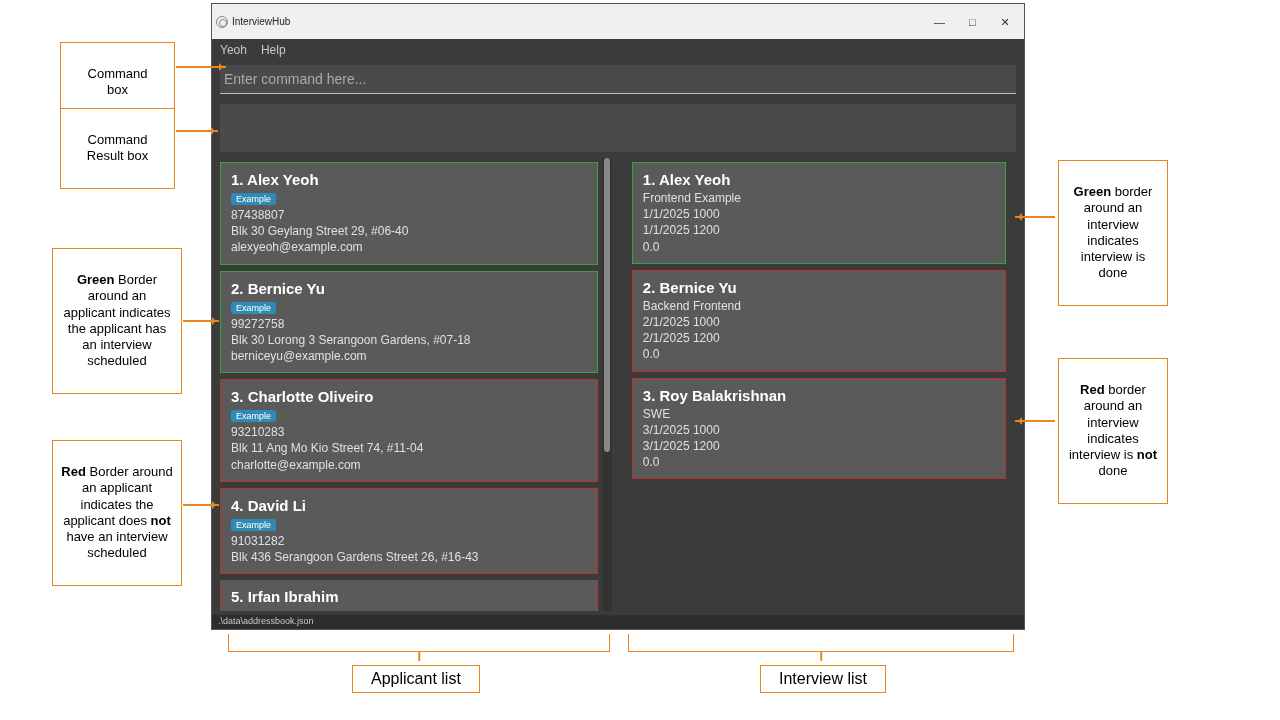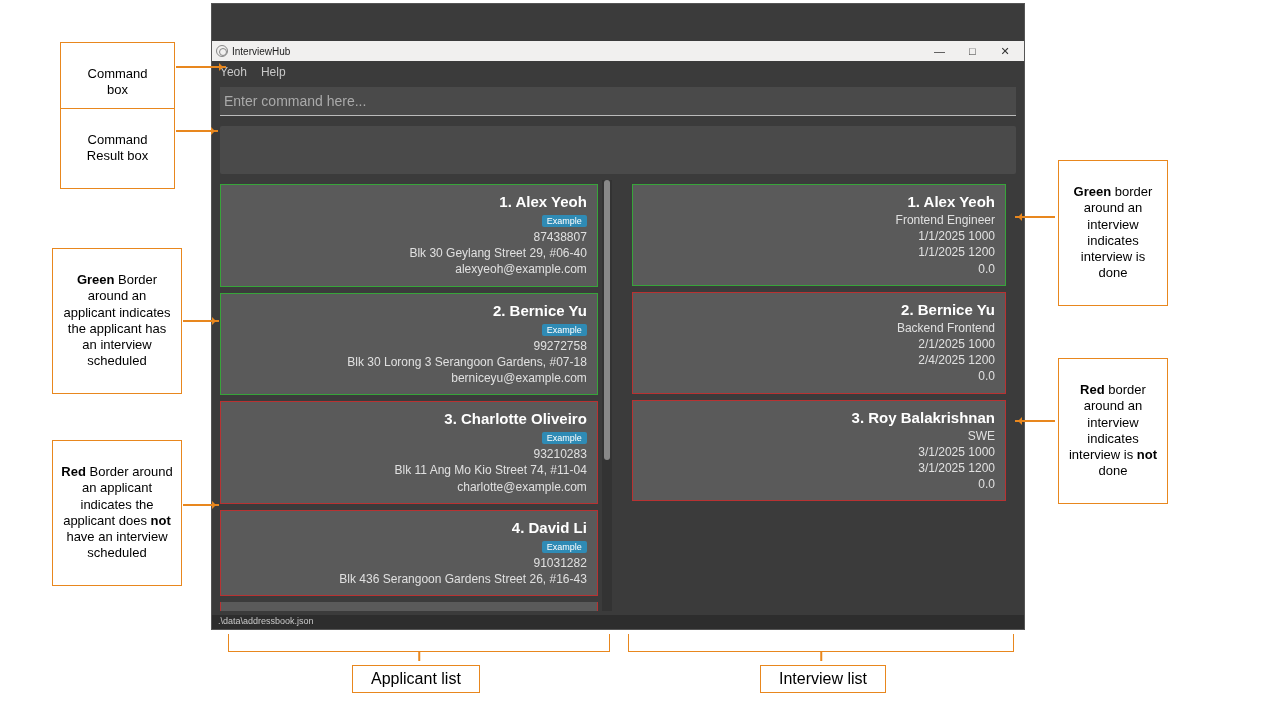--- a/index.html
+++ b/index.html
@@ -20,28 +20,27 @@
     left: 212px;
     top: 4px;
     width: 812px;
     height: 625px;
     background: #3b3b3b;
     box-shadow: 0 0 0 1px #555;
     display: flex;
     flex-direction: column;
   }
   .titlebar {
-    height: 20px;
+    height: 35px;
     background: #f1f0ef;
     display: flex;
     align-items: center;
     padding: 0 4px;
     font-size: 10px;
     color: #222;
-    margin-top: 37px;
   }
   .titlebar .icon { width:12px;height:12px;border:1px solid #888;border-radius:50%;margin-right:4px;display:inline-block;position:relative;}
   .titlebar .icon:before{content:"";position:absolute;left:2px;top:2px;width:6px;height:6px;border:1px solid #888;border-radius:50%;}
   .titlebar .spacer{flex:1;}
   .winbtns span{display:inline-block;width:30px;text-align:center;font-size:11px;line-height:18px;color:#333;}
   .menubar {
     height: 22px;
     background: #3b3b3b;
     color: #c8c8c8;
     font-size: 12px;
@@ -66,21 +65,20 @@
     height:48px;
     background:#4a4a4a;
     border-radius:2px;
   }
   .lists {
     flex:1;
     display:flex;
     gap:20px;
     padding:0 8px 4px 8px;
     overflow:hidden;
-    text-align:right;
   }
   .list-col {
     flex:1;
     background:#3b3b3b;
     overflow-y:hidden;
     position:relative;
   }
   .list-col.left {flex:1.02;}
   .list-col .scroll {
     position:absolute;right:0;top:0;width:10px;height:100%;
@@ -179,30 +177,30 @@
         <div class="card red partial">
           <div class="title">5.  Irfan Ibrahim</div>
         </div>
         <div class="scroll">
           <div class="thumb"></div>
         </div>
     </div>
     <div class="list-col" id="interview-list">
         <div class="card green">
           <div class="title">1.  Alex Yeoh</div>
-          <div class="line">Frontend Engineer</div>
+          <div class="line">Frontend Example</div>
           <div class="line">1/1/2025 1000</div>
           <div class="line">1/1/2025 1200</div>
           <div class="line">0.0</div>
         </div>
         <div class="card red">
           <div class="title">2.  Bernice Yu</div>
           <div class="line">Backend Frontend</div>
           <div class="line">2/1/2025 1000</div>
-          <div class="line">2/4/2025 1200</div>
+          <div class="line">2/1/2025 1200</div>
           <div class="line">0.0</div>
         </div>
         <div class="card red">
           <div class="title">3.  Roy Balakrishnan</div>
           <div class="line">SWE</div>
           <div class="line">3/1/2025 1000</div>
           <div class="line">3/1/2025 1200</div>
           <div class="line">0.0</div>
         </div>
       </div>

